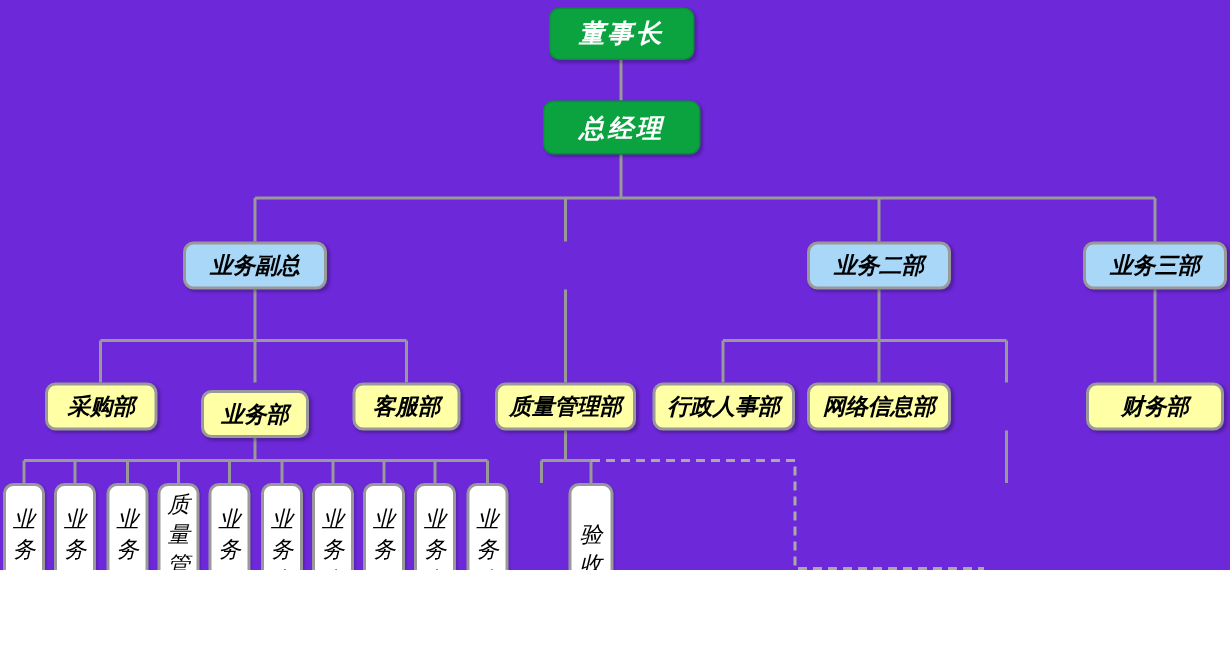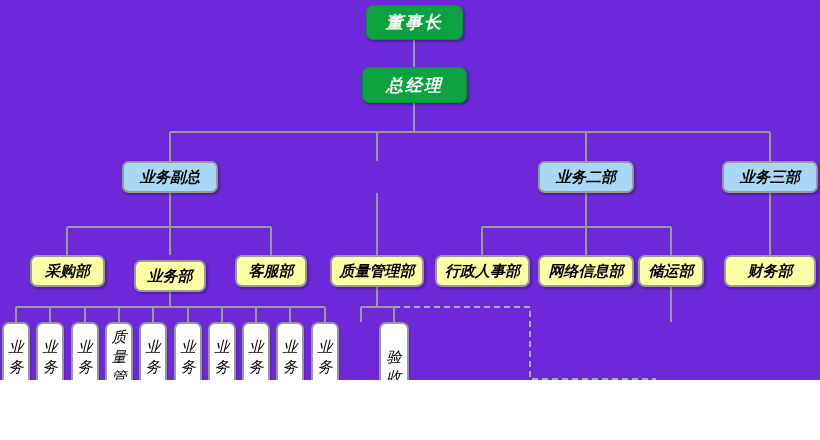--- a/index.html
+++ b/index.html
@@ -148,21 +148,20 @@
   <div class="node blue" style="left:122px;top:161px;width:96px;height:32px">业务副总</div>
   <div class="node blue" style="left:538px;top:161px;width:96px;height:32px">业务二部</div>
   <div class="node blue" style="left:722px;top:161px;width:96px;height:32px">业务三部</div>
 
   <div class="node yellow" style="left:30px;top:255px;width:75px;height:32px">采购部</div>
   <div class="node yellow" style="left:134px;top:260px;width:72px;height:32px">业务部</div>
   <div class="node yellow" style="left:235px;top:255px;width:72px;height:32px">客服部</div>
   <div class="node yellow" style="left:435px;top:255px;width:95px;height:32px">行政人事部</div>
   <div class="node yellow" style="left:330px;top:255px;width:94px;height:32px">质量管理部</div>
   <div class="node yellow" style="left:538px;top:255px;width:96px;height:32px">网络信息部</div>
-  <div class="node yellow" style="left:638px;top:255px;width:66px;height:32px">储运部</div>
   <div class="node yellow" style="left:724px;top:255px;width:92px;height:32px">财务部</div>
 
   <div class="node vbox" style="left:2px;top:322px;width:28px;height:111px">业务一部</div>
   <div class="node vbox" style="left:36px;top:322px;width:28px;height:111px">业务二部</div>
   <div class="node vbox" style="left:71px;top:322px;width:28px;height:111px">业务三部</div>
   <div class="node vbox" style="left:105px;top:322px;width:28px;height:111px">质量管理部</div>
   <div class="node vbox" style="left:139px;top:322px;width:28px;height:111px">业务五部</div>
   <div class="node vbox" style="left:174px;top:322px;width:28px;height:111px">业务六部</div>
   <div class="node vbox" style="left:208px;top:322px;width:28px;height:111px">业务七部</div>
   <div class="node vbox" style="left:242px;top:322px;width:28px;height:111px">业务八部</div>

